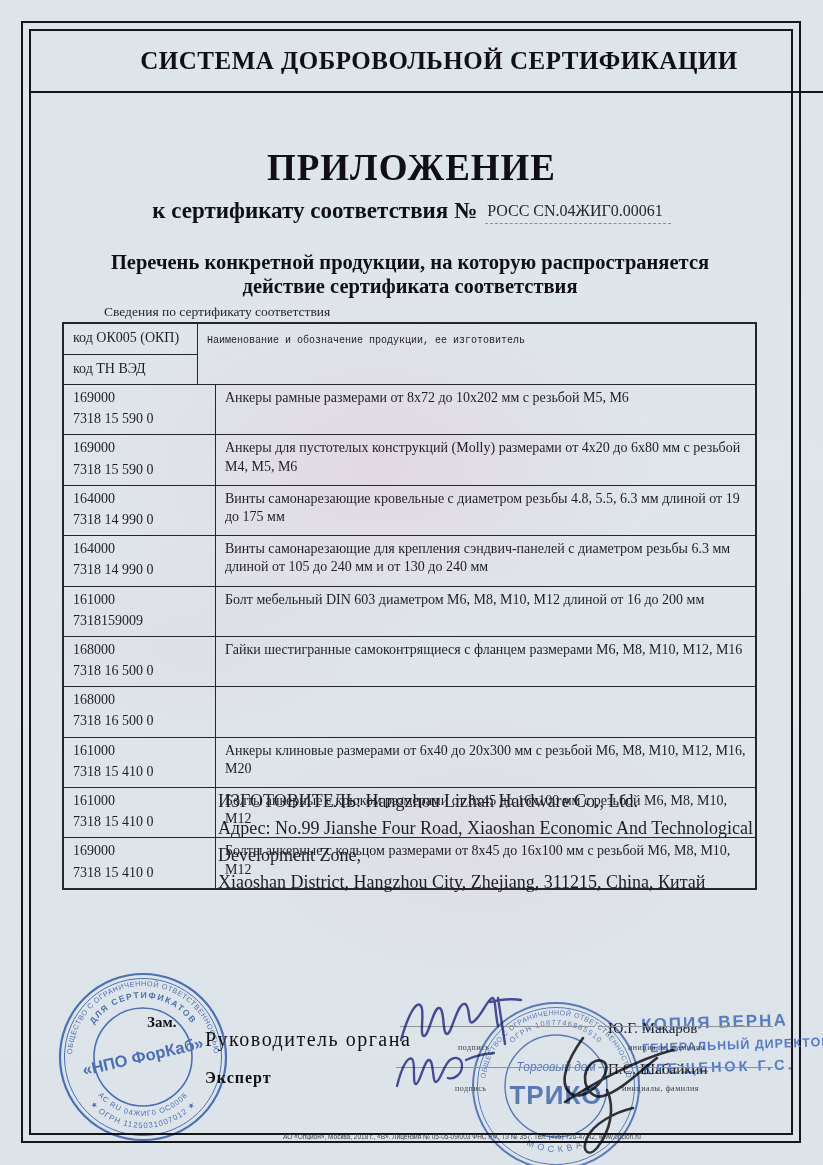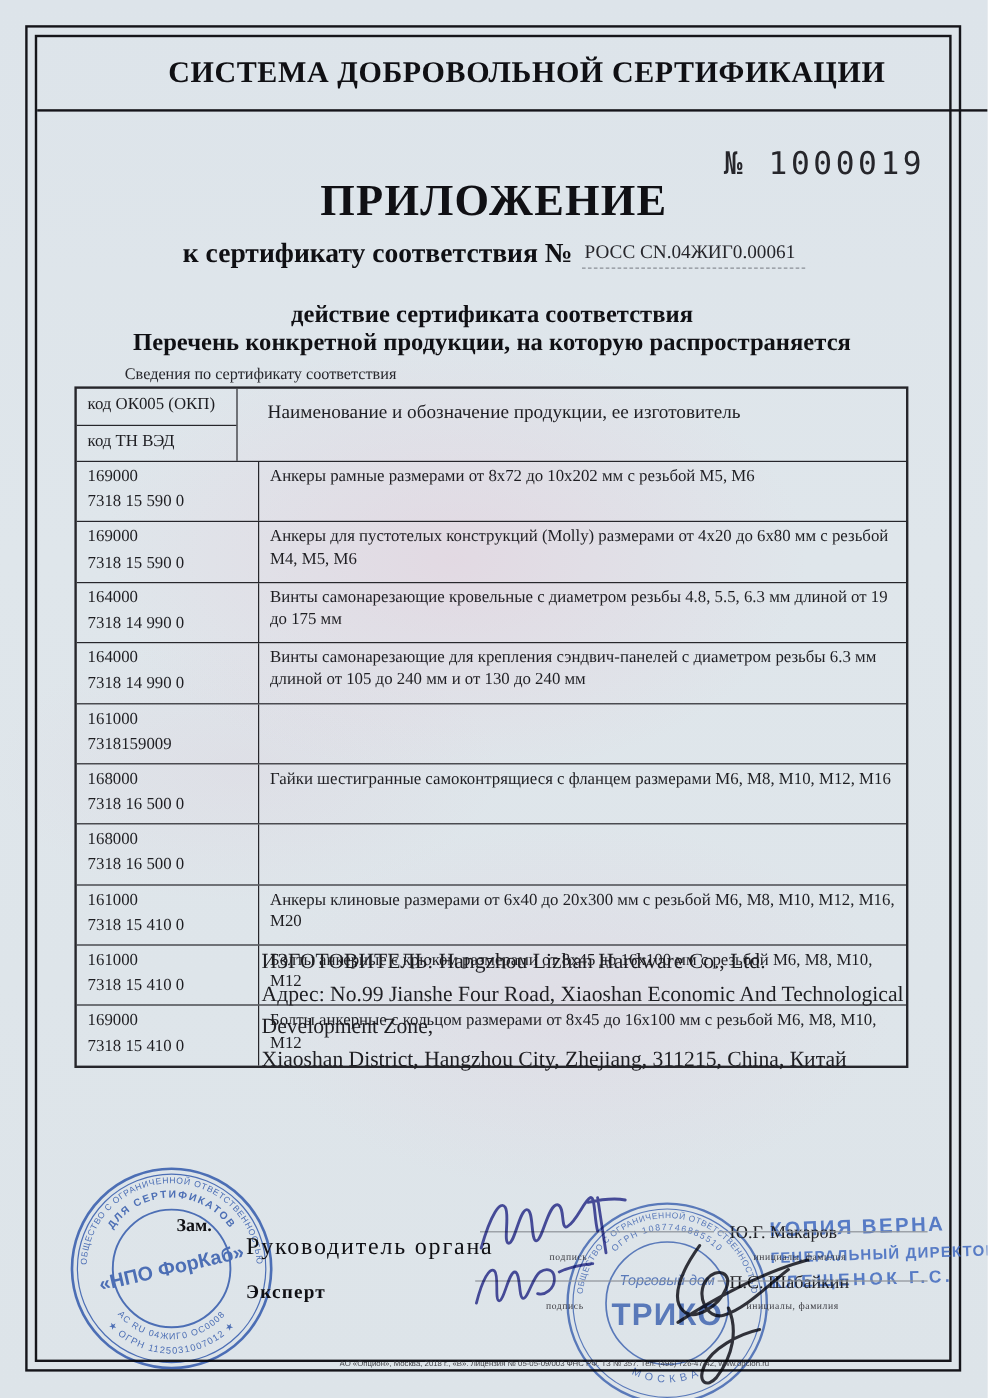--- a/index.html
+++ b/index.html
@@ -38,29 +38,29 @@
     position:absolute;top:250px;left:60px;width:700px;text-align:center;
     font-weight:bold;font-size:20.5px;line-height:1.18;color:#101014;
   }
   .table-caption{position:absolute;top:304px;left:104px;font-size:13.5px;color:#26262b;}
   .prod-table{
     position:absolute;left:62px;top:322px;width:691px;
     border:2px solid #26262b;background:rgba(255,255,255,0.0);
     display:flex;flex-direction:column;
   }
   .tr{display:flex;border-top:1.5px solid #26262b;}
-  .tr:first-child{border-top:none;gap:16px;}
+  .tr:first-child{border-top:none;}
   .td{font-size:14px;line-height:1.3;padding:4px 9px 6px 9px;}
   .td-code{width:133px;flex:0 0 133px;border-right:1.5px solid #26262b;}
   .td-desc{flex:1;}
   .code-okp{margin-bottom:3px;}
   .thead .hd-left{width:133px;flex:0 0 133px;border-right:1.5px solid #26262b;display:flex;flex-direction:column;}
   .thead .hd-left .h1{border-bottom:1.5px solid #26262b;padding:6px 9px 8px 9px;font-size:14px;}
   .thead .hd-left .h2{padding:6px 9px 7px 9px;font-size:14px;}
-  .thead .hd-right{flex:1;padding:11px 9px;font-size:16px;}
+  .thead .hd-right{flex:1;padding:11px 9px;font-size:10px;font-family:Liberation Mono, monospace;}
   .manufacturer{
     position:absolute;left:218px;top:788px;width:556px;
     font-size:18px;line-height:1.5;color:#1e1e22;font-family:Liberation Serif, serif;
   }
   
   .zam{position:absolute;left:147px;top:1014px;font-weight:bold;font-size:15px;color:#101014;}
   .role1{position:absolute;left:205px;top:1028px;font-weight:normal;font-size:20px;letter-spacing:1.5px;color:#101014;}
   .role2{position:absolute;left:205px;top:1069px;font-weight:bold;font-size:16px;letter-spacing:1px;color:#101014;}
   .sig-line{position:absolute;border-bottom:1px solid #8d9298;}
   .sig-label{position:absolute;font-size:8px;color:#3a3a40;letter-spacing:0.5px;}
@@ -82,32 +82,31 @@
 </head>
 <body>
 
 <div class="page">
 
   <div class="frame-outer"></div>
   <div class="frame-inner"></div>
 
   <div class="sys-title">СИСТЕМА ДОБРОВОЛЬНОЙ СЕРТИФИКАЦИИ</div>
 
-  <div class="doc-number">№ 1000019</div>
 
   <div class="main-title">ПРИЛОЖЕНИЕ</div>
 
   <div class="cert-line">
     <span class="prefix">к сертификату соответствия №</span>
     <span class="value">РОСС CN.04ЖИГ0.00061</span>
   </div>
 
   <div class="list-heading">
+    <div>Перечень конкретной продукции, на которую распространяется</div>
     <div>действие сертификата соответствия</div>
-    <div>Перечень конкретной продукции, на которую распространяется</div>
   </div>
 
   <div class="table-caption">Сведения по сертификату соответствия</div>
 
   <div class="prod-table">
     <div class="tr thead">
       <div class="hd-left">
         <div class="h1">код ОК005 (ОКП)</div>
         <div class="h2">код ТН ВЭД</div>
       </div>
@@ -144,20 +143,21 @@
         <div class="code-tnved">7318 14 990 0</div>
       </div>
       <div class="td td-desc">Винты самонарезающие для крепления сэндвич-панелей с диаметром резьбы 6.3 мм длиной от 105 до 240 мм и от 130 до 240 мм</div>
     </div>
 
     <div class="tr">
       <div class="td td-code">
         <div class="code-okp">161000</div>
         <div class="code-tnved">7318159009</div>
       </div>
+      <div class="td td-desc">Болт мебельный DIN 603 диаметром М6, М8, М10, М12 длиной от 16 до 200 мм</div>
     </div>
 
     <div class="tr">
       <div class="td td-code">
         <div class="code-okp">168000</div>
         <div class="code-tnved">7318 16 500 0</div>
       </div>
       <div class="td td-desc">Гайки шестигранные самоконтрящиеся с фланцем размерами М6, М8, М10, М12, М16</div>
     </div>
 

